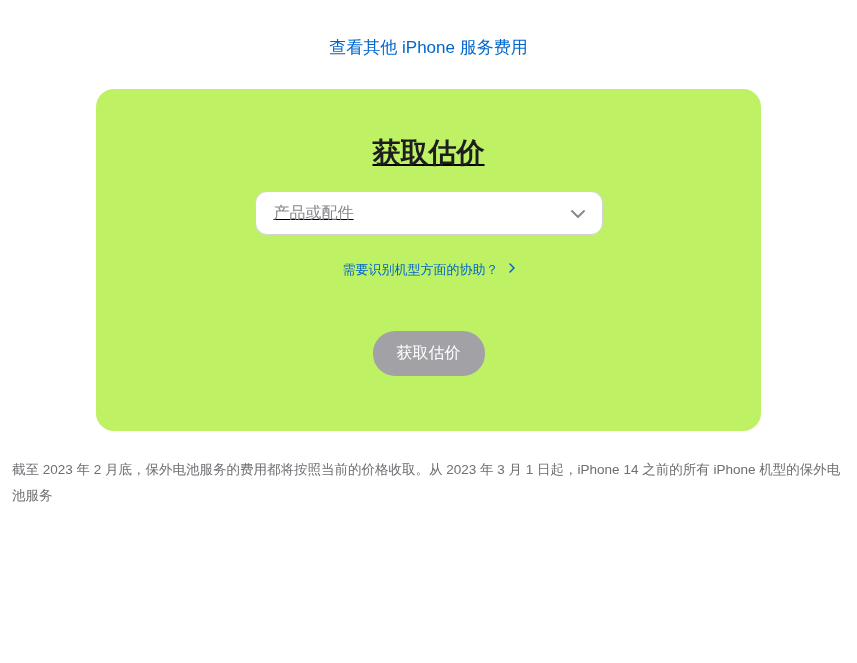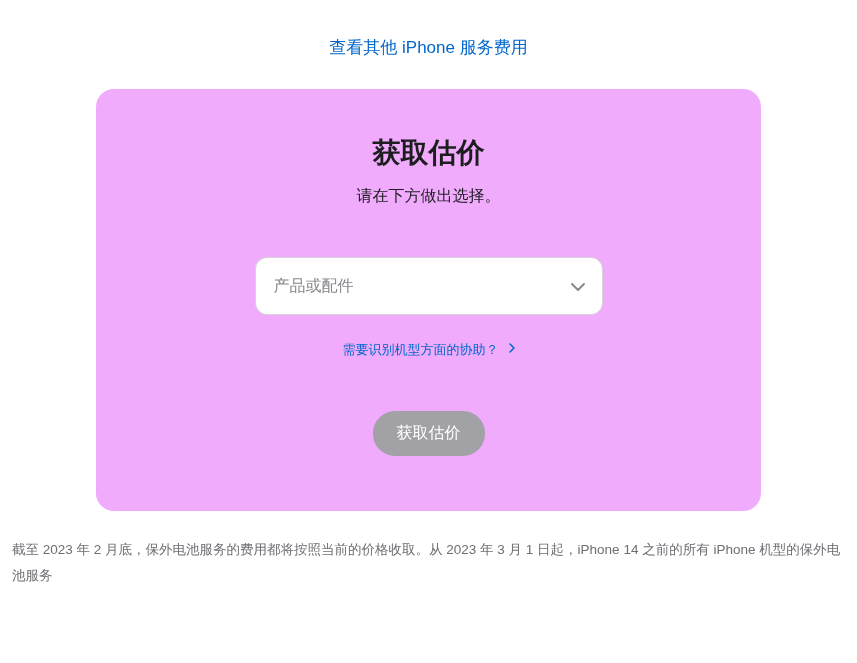--- a/index.html
+++ b/index.html
@@ -18,46 +18,47 @@
       text-align: center;
       padding-top: 36px;
       padding-bottom: 30px;
     }
     .top-link a {
       color: #0066cc;
       text-decoration: none;
       font-size: 17px;
     }
     .card {
-      background: #f0abfc;
+      background: #bef264;
       border-radius: 18px;
       width: 665px;
       margin: 0 auto;
       padding: 45px 60px 55px;
       text-align: center;
+      text-decoration: underline;
     }
     .card-title {
       font-size: 28px;
       font-weight: 600;
       color: #1d1d1f;
       margin-bottom: 14px;
     }
     .card-subtitle {
       font-size: 16px;
       color: #1d1d1f;
       margin-bottom: 50px;
     }
     .select-wrap {
       position: relative;
       width: 348px;
       margin: 0 auto 20px;
     }
     .select {
       width: 100%;
-      height: 58px;
+      height: 44px;
       background: #ffffff;
       border: 1px solid #d2d2d7;
       border-radius: 12px;
       padding: 0 42px 0 18px;
       font-size: 16px;
       color: #86868b;
       appearance: none;
       -webkit-appearance: none;
       cursor: pointer;
       text-align: left;
@@ -107,21 +108,20 @@
   </style>
 </head>
 <body>
 
 <div class="top-link">
   <a href="#">查看其他 iPhone 服务费用</a>
 </div>
 
 <div class="card">
   <h2 class="card-title">获取估价</h2>
-  <p class="card-subtitle">请在下方做出选择。</p>
 
   <div class="select-wrap">
     <div class="select">
       <span>产品或配件</span>
     </div>
     <span class="chevron">
       <svg width="14" height="8" viewBox="0 0 14 8" fill="none">
           <path d="M1 1L7 7L13 1" stroke="#86868b" stroke-width="1.8" stroke-linecap="round" stroke-linejoin="round"></path>
         </svg>
     </span>

